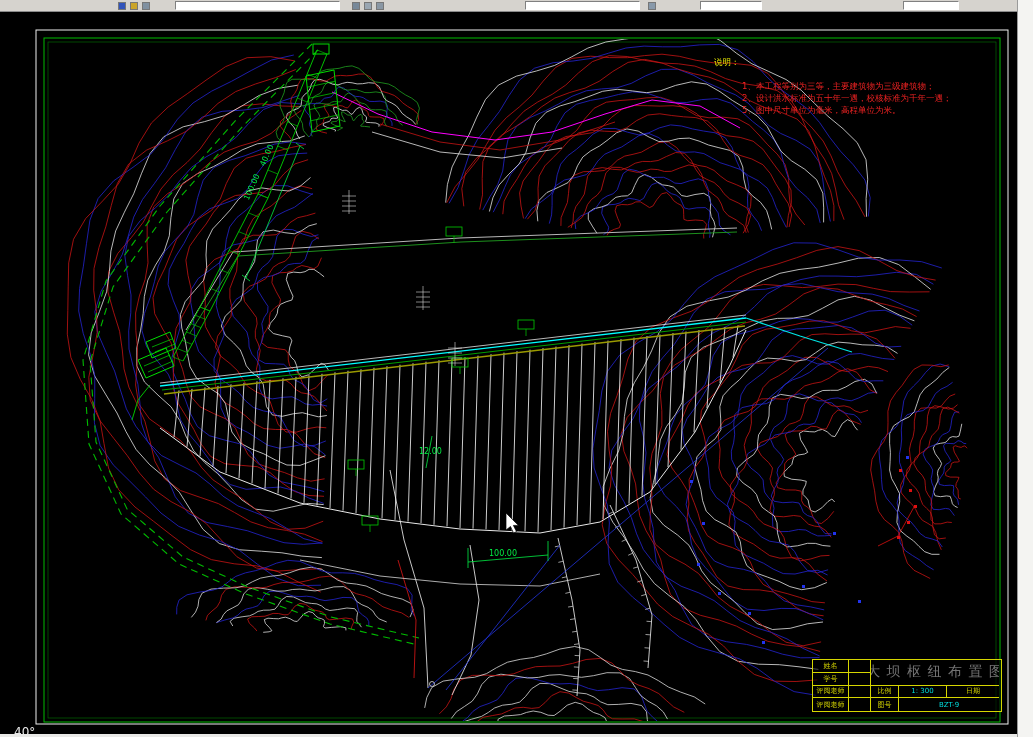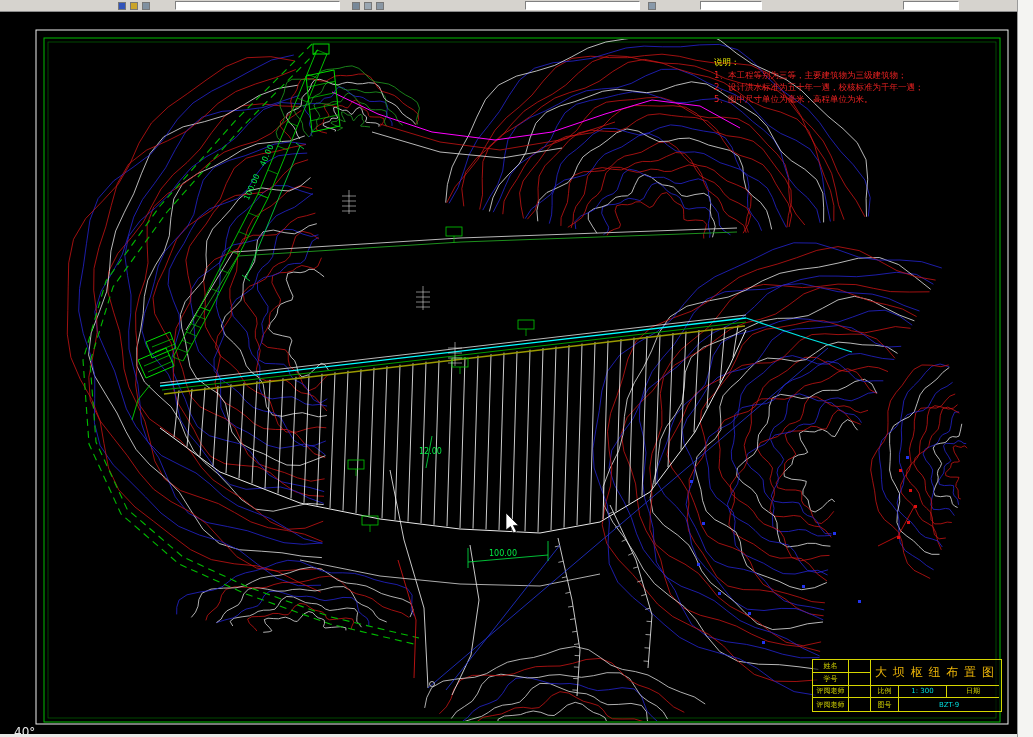--- a/index.html
+++ b/index.html
@@ -5,29 +5,29 @@
   *{margin:0;padding:0;box-sizing:border-box}
   html,body{background:#6a6a6a;font-family:"DejaVu Sans",sans-serif}
   .screen{position:relative;width:1033px;height:737px;background:#000;overflow:hidden}
   .toolbar{position:absolute;left:0;top:0;width:1017px;height:12px;background:#d6d3ce;border-bottom:1px solid #8a8a8a;z-index:5}
   .tb-box{position:absolute;top:1px;height:9px;background:#fff;border:1px solid;border-color:#808080 #fff #fff #808080}
   .tb-ico{position:absolute;top:2px;width:8px;height:8px;border:1px solid #777}
   .right-strip{position:absolute;right:0;top:0;width:16px;height:737px;background:#f4f4f2;border-left:1px solid #9a9a9a;z-index:4}
   .bottom-strip{position:absolute;left:0;top:734px;width:1017px;height:3px;background:#e9e9e7;z-index:4}
   svg#map{position:absolute;left:0;top:0;z-index:1}
   .notes{position:absolute;left:714px;top:56px;z-index:2;font-size:8.5px;line-height:12px;color:#ee2222;white-space:nowrap}
-  .notes .t{color:#e8e800;margin-bottom:1px}
-  .notes .i{margin-left:0}
+  .notes .t{color:#e8e800;margin-bottom:12px}
+  .notes .i{margin-left:28px}
   .dim{position:absolute;z-index:2;color:#00ee44;font-size:8px;white-space:nowrap}
   .coord{position:absolute;left:14px;top:725px;z-index:2;color:#e8e8e8;font-size:12px}
   .titleblock{position:absolute;left:812px;top:659px;width:190px;height:53px;z-index:3;border:1px solid #d6d600;display:grid;grid-template-columns:36px 22px 28px 48px 52px;grid-template-rows:repeat(4,1fr);font-size:7px;color:#d6d600;background:rgba(0,0,0,.6)}
   .tb-cell{border-right:1px solid #d6d600;border-bottom:1px solid #d6d600;display:flex;align-items:center;justify-content:center;overflow:hidden;white-space:nowrap}
   .tb-cell.noR{border-right:none}
   .tb-cell.noB{border-bottom:none}
-  .tb-title{grid-column:3/6;grid-row:1/3;color:#eab308;font-size:12px;letter-spacing:1px;border-right:none}
+  .tb-title{grid-column:3/6;grid-row:1/3;color:#737373;font-size:14px;letter-spacing:1px;border-right:none}
   .tb-val{color:#00dddd}
 </style>
 </head>
 <body>
 
 <div class="screen">
 
   <div class="toolbar">
     <div class="tb-ico" style="left:118px;background:#3355bb"></div>
     <div class="tb-ico" style="left:130px;background:#caa42a"></div>

